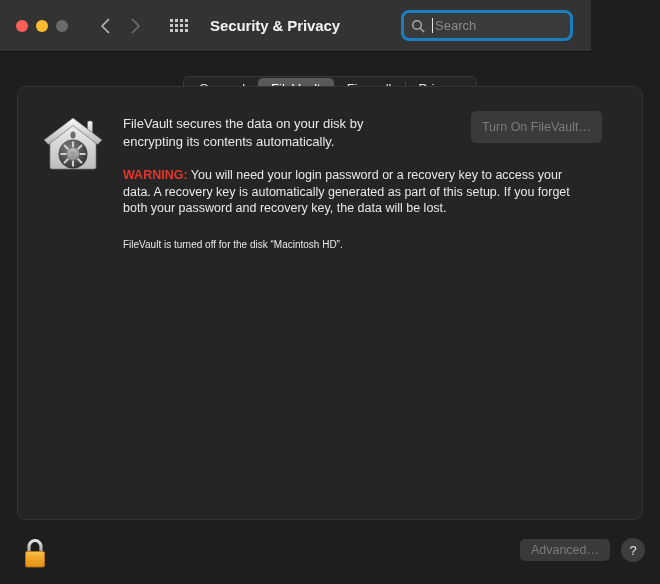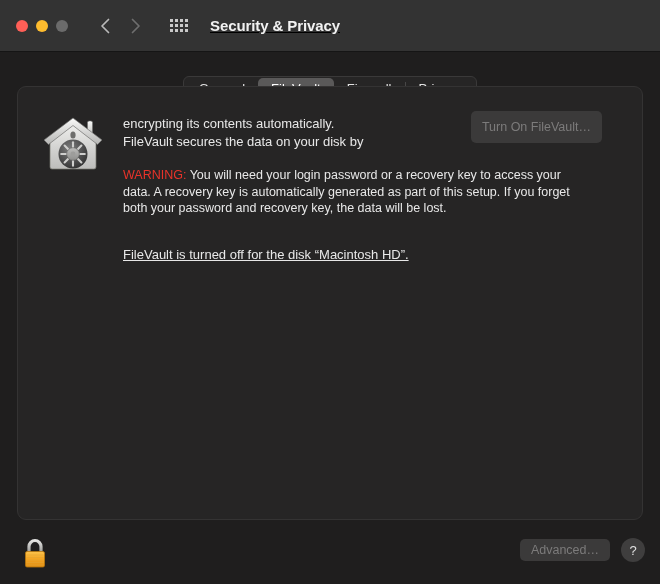--- a/index.html
+++ b/index.html
@@ -8,24 +8,24 @@
     background:#1f1e1e;
     font-family:"Liberation Sans", sans-serif;
     -webkit-font-smoothing:antialiased;
     overflow:hidden;
   }
 
   .window { position:relative; width:660px; height:584px; background:#1f1e1e; }
 
   
   .toolbar {
-    position:absolute; top:0; left:0; width:660px; height:52px;
+    position:absolute; top:0; left:0; width:591px; height:52px;
     background:#333333;
     border-bottom:1px solid #151515;
-    display:flex; align-items:center;text-decoration:underline;
+    display:flex; align-items:center;
   }
   .traffic { display:flex; align-items:center; gap:8px; margin-left:16px; }
   .tl { width:12px; height:12px; border-radius:50%; }
   .tl-red { background:#ff5f57; }
   .tl-yellow { background:#febc2e; }
   .tl-gray { background:#6b6b6b; }
 
   .navbtns { display:flex; align-items:center; gap:4px; margin-left:24px; }
   .navbtn {
     width:26px; height:26px; display:flex; align-items:center; justify-content:center;
@@ -94,24 +94,24 @@
   .vaulticon { position:absolute; left:22px; top:26px; width:66px; height:62px; }
 
   .copy { position:absolute; left:105px; top:28px; width:345px; }
   .lead {
     font-size:13px; color:#e8e8e8; line-height:18px;
   }
   .warnblock {
     margin-top:16px; font-size:12.5px; color:#e8e8e8; line-height:16.5px;
     width:455px;
   }
-  .warnlabel { color:#e8332a; font-weight:normal; }
+  .warnlabel { color:#e8332a; font-weight:bold; }
   .status {
-    position:absolute; left:105px; top:160px;
-    font-size:13px; color:#e8e8e8;text-decoration:underline;
+    position:absolute; left:105px; top:152px;
+    font-size:10px; color:#e8e8e8;
   }
 
   .turnon {
     position:absolute; right:40px; top:24px;
     height:22px; padding:16px 11px;
     display:flex; align-items:center; justify-content:center;
     background:#3b3a3a; border:none; border-radius:5px;
     font-family:"Liberation Sans", sans-serif;
     font-size:12.5px; color:#7c7b7b; white-space:nowrap;
   }
@@ -182,20 +182,32 @@
           <i></i>
         <i></i>
           <i></i>
           <i></i>
           <i></i>
       </div>
     </div>
 
     <div class="wtitle">Security &amp; Privacy</div>
 
+    <div class="searchwrap">
+      <div class="searchring">
+        <span class="searchicon">
+          <svg width="14" height="14" viewBox="0 0 14 14">
+            <circle cx="6" cy="6" r="4.3" fill="none" stroke="#a9a9a9" stroke-width="1.5"></circle>
+            <line x1="9.2" y1="9.2" x2="12.8" y2="12.8" stroke="#a9a9a9" stroke-width="1.5" stroke-linecap="round"></line>
+          </svg>
+        </span>
+        <span class="caret"></span>
+        <span class="searchph">Search</span>
+      </div>
+    </div>
   </div>
 
   <div class="tabbar">
     <div class="tabgroup">
       <div class="tab">General</div>
       <div class="tab active">FileVault</div>
       <div class="tab">Firewall</div>
       <div class="tabsep"></div>
       <div class="tab">Privacy</div>
     </div>
@@ -243,22 +255,22 @@
         <line x1="38" y1="46" x2="41.4" y2="49.4"></line>
         <line x1="41.4" y1="32.6" x2="38" y2="36"></line>
         <line x1="28" y1="46" x2="24.6" y2="49.4"></line>
       </g>
 
       <circle cx="33" cy="41" r="6.3" fill="url(#knobg)" stroke="#6b6b69" stroke-width="0.6"></circle>
       <circle cx="33" cy="41" r="2.4" fill="#9d9d9b"></circle>
     </svg>
 
     <div class="copy">
+      <div class="lead">FileVault secures the data on your disk by</div>
       <div class="lead">encrypting its contents automatically.</div>
-      <div class="lead">FileVault secures the data on your disk by</div>
       <div class="warnblock">
         <span class="warnlabel">WARNING:</span><span> You will need your login password or a recovery key to access your data. A recovery key is automatically generated as part of this setup. If you forget both your password and recovery key, the data will be lost.</span>
       </div>
     </div>
 
     <div class="status">FileVault is turned off for the disk “Macintosh HD”.</div>
 
     <button class="turnon">Turn On FileVault…</button>
   </div>
 

